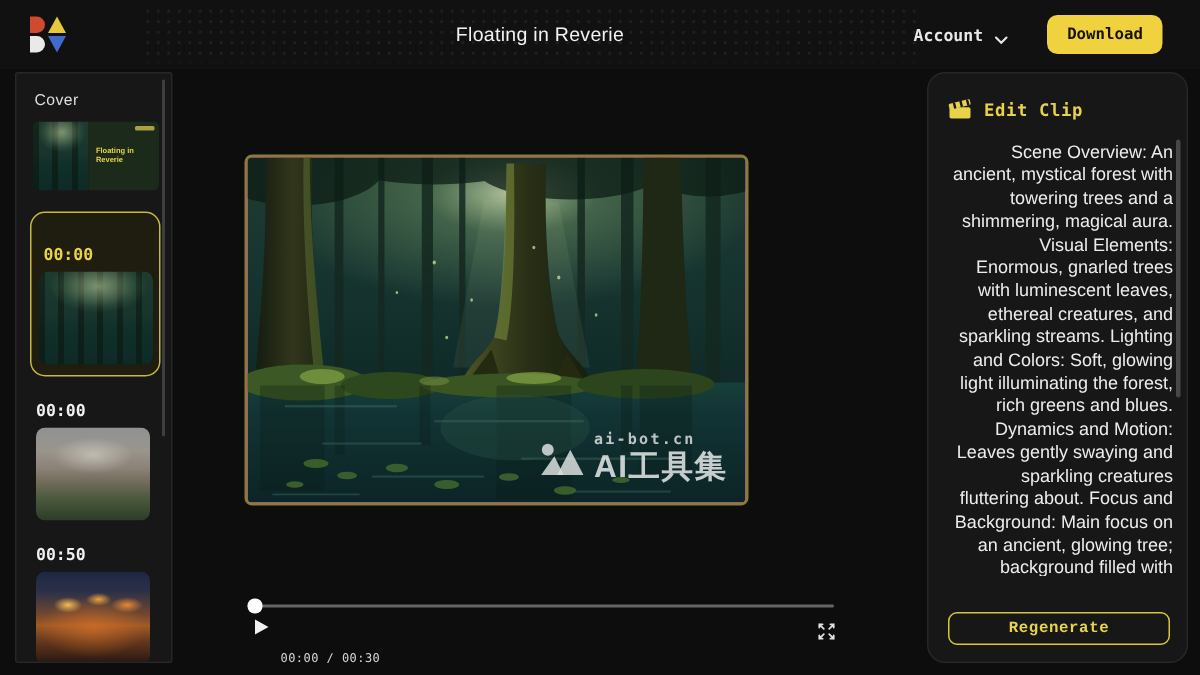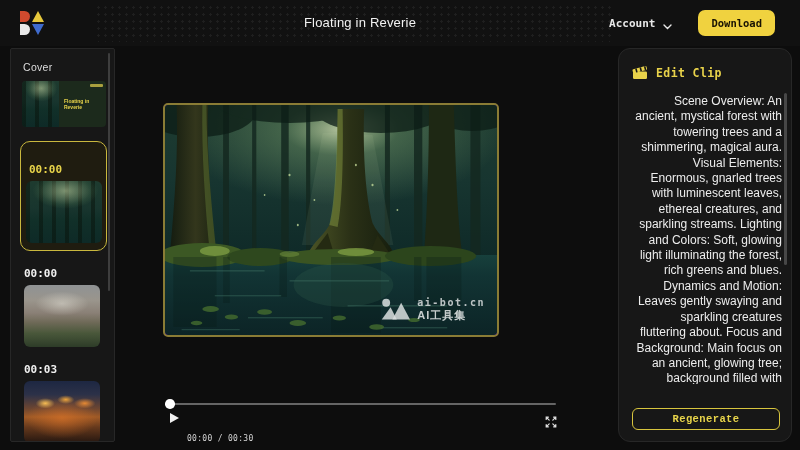--- a/index.html
+++ b/index.html
@@ -58,21 +58,21 @@
     linear-gradient(180deg,#1d2742 0%,#2c3148 22%,#6e4630 45%,#a05a26 58%,#64381c 75%,#241610 100%);}
   .sidebar-sb{position:absolute;right:4px;top:4px;width:2.5px;height:238px;background:#3e3e3e;border-radius:2px;cursor:pointer;}
 
   
   .video-frame{position:absolute;left:163px;top:103px;width:336px;height:234px;box-sizing:border-box;
     border:2px solid #8a7c35;border-radius:5px;overflow:hidden;background:#d946ef;cursor:pointer;}
   .video-frame svg.scene{position:absolute;left:0;top:0;width:100%;height:100%;display:block;}
   .watermark{position:absolute;right:12px;bottom:13px;display:flex;align-items:center;gap:7px;opacity:.85;}
   .wm-col{display:flex;flex-direction:column;line-height:1;}
   .wm-line1{font-family:"DejaVu Sans Mono",monospace;font-weight:700;font-size:10px;letter-spacing:1.5px;color:rgba(255,255,255,.85);}
-  .wm-line2{font-weight:700;font-size:11px;letter-spacing:1px;color:rgba(255,255,255,.9);margin-top:2px;}
+  .wm-line2{font-weight:700;font-size:21px;letter-spacing:1px;color:rgba(255,255,255,.9);margin-top:2px;}
   .progress-bar{position:absolute;left:165px;top:399px;width:391px;height:10px;cursor:pointer;}
   .progress-track{position:absolute;left:0;right:0;top:3.5px;height:2.5px;background:#656565;border-radius:2px;}
   .progress-handle{position:absolute;left:0;top:0;width:9.5px;height:9.5px;background:#ffffff;border-radius:50%;}
   .play-btn{position:absolute;left:170px;top:413px;width:11px;height:13px;cursor:pointer;}
   .play-tri{width:0;height:0;border-top:5.5px solid transparent;border-bottom:5.5px solid transparent;border-left:9px solid #f0f0f0;}
   .time-display{position:absolute;left:187px;top:434px;font-family:"DejaVu Sans Mono",monospace;
     font-size:8px;color:#d5d5d5;letter-spacing:.3px;}
   .fullscreen-btn{position:absolute;left:545px;top:414px;width:12px;height:12px;cursor:pointer;}
 
   
@@ -132,21 +132,21 @@
       <div class="clip-time">00:00</div>
       <div class="clip-thumb thumb-forest"></div>
     </div>
 
     <div class="clip-item">
       <div class="clip-time">00:00</div>
       <div class="clip-thumb thumb-castle"></div>
     </div>
 
     <div class="clip-item">
-      <div class="clip-time">00:03</div>
+      <div class="clip-time">00:50</div>
       <div class="clip-thumb thumb-market"></div>
     </div>
 
     <div class="sidebar-sb"></div>
   </aside>
 
   <div class="video-frame">
     <svg class="scene" viewBox="0 0 400 230" preserveAspectRatio="none">
       <defs>
         <linearGradient id="sky" x1="0" y1="0" x2="0" y2="1">

